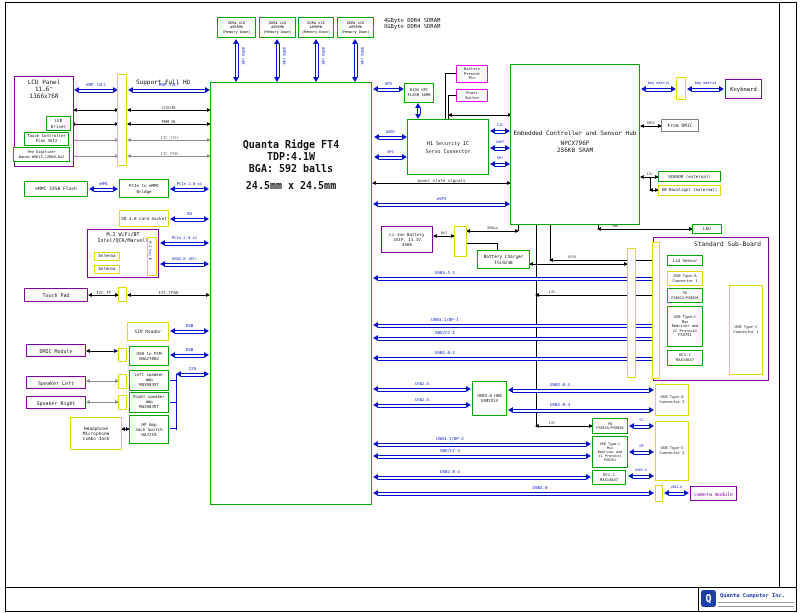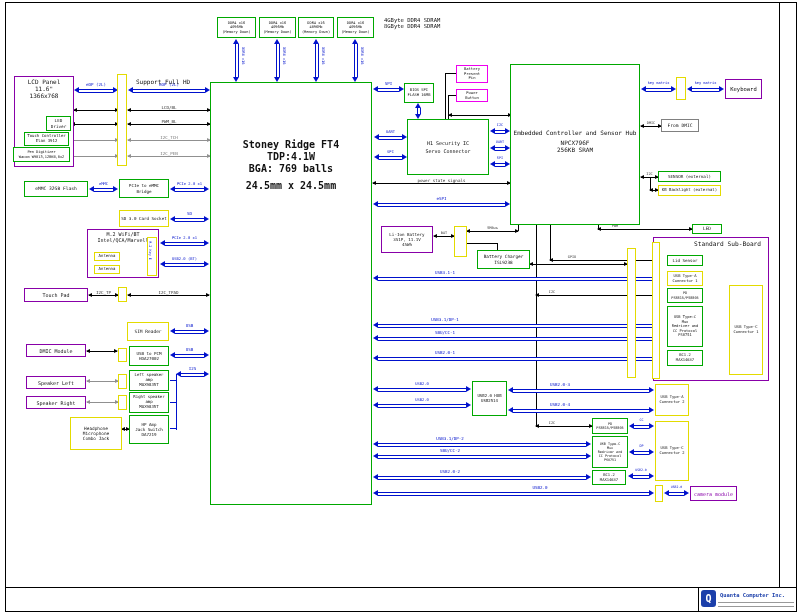--- a/index.html
+++ b/index.html
@@ -531,23 +531,23 @@
       </div>
       <div class="node b-green" style="left: 337px; top: 17px; width: 37px; height: 21px; font-size: 3.6px;">
         <div class="ln">DDR4 x16</div>
         <div class="ln">4096Mb</div>
         <div class="ln">(Memory Down)</div>
       </div>
       <div class="node b-green" style="left: 213px; top: 82px; width: 157px; height: 12px; font-size: 4.4px;">
         <div class="ln">Memory controller (64 bit, Channel A)</div>
       </div>
       <div class="node b-green vtop" style="left: 210px; top: 82px; width: 162px; height: 423px; font-size: 10px; padding-top: 56px; font-weight: bold;">
-        <div class="ln">Stoney Ridge FT4</div>
+        <div class="ln">Quanta Ridge FT4</div>
         <div class="ln">TDP:4.1W</div>
-        <div class="ln">BGA: 769 balls</div>
+        <div class="ln">BGA: 592 balls</div>
         <div class="ln" style="height: 0.5em; line-height: 0.5;">&nbsp;</div>
         <div class="ln">24.5mm x 24.5mm</div>
       </div>
       <div class="node b-green" style="left: 404px; top: 83px; width: 30px; height: 20px; font-size: 3.8px;">
         <div class="ln">BIOS SPI</div>
         <div class="ln">FLASH 16MB</div>
       </div>
       <div class="node b-magenta" style="left: 456px; top: 65px; width: 32px; height: 18px; font-size: 3.8px;">
         <div class="ln">Battery</div>
         <div class="ln">Present</div>

